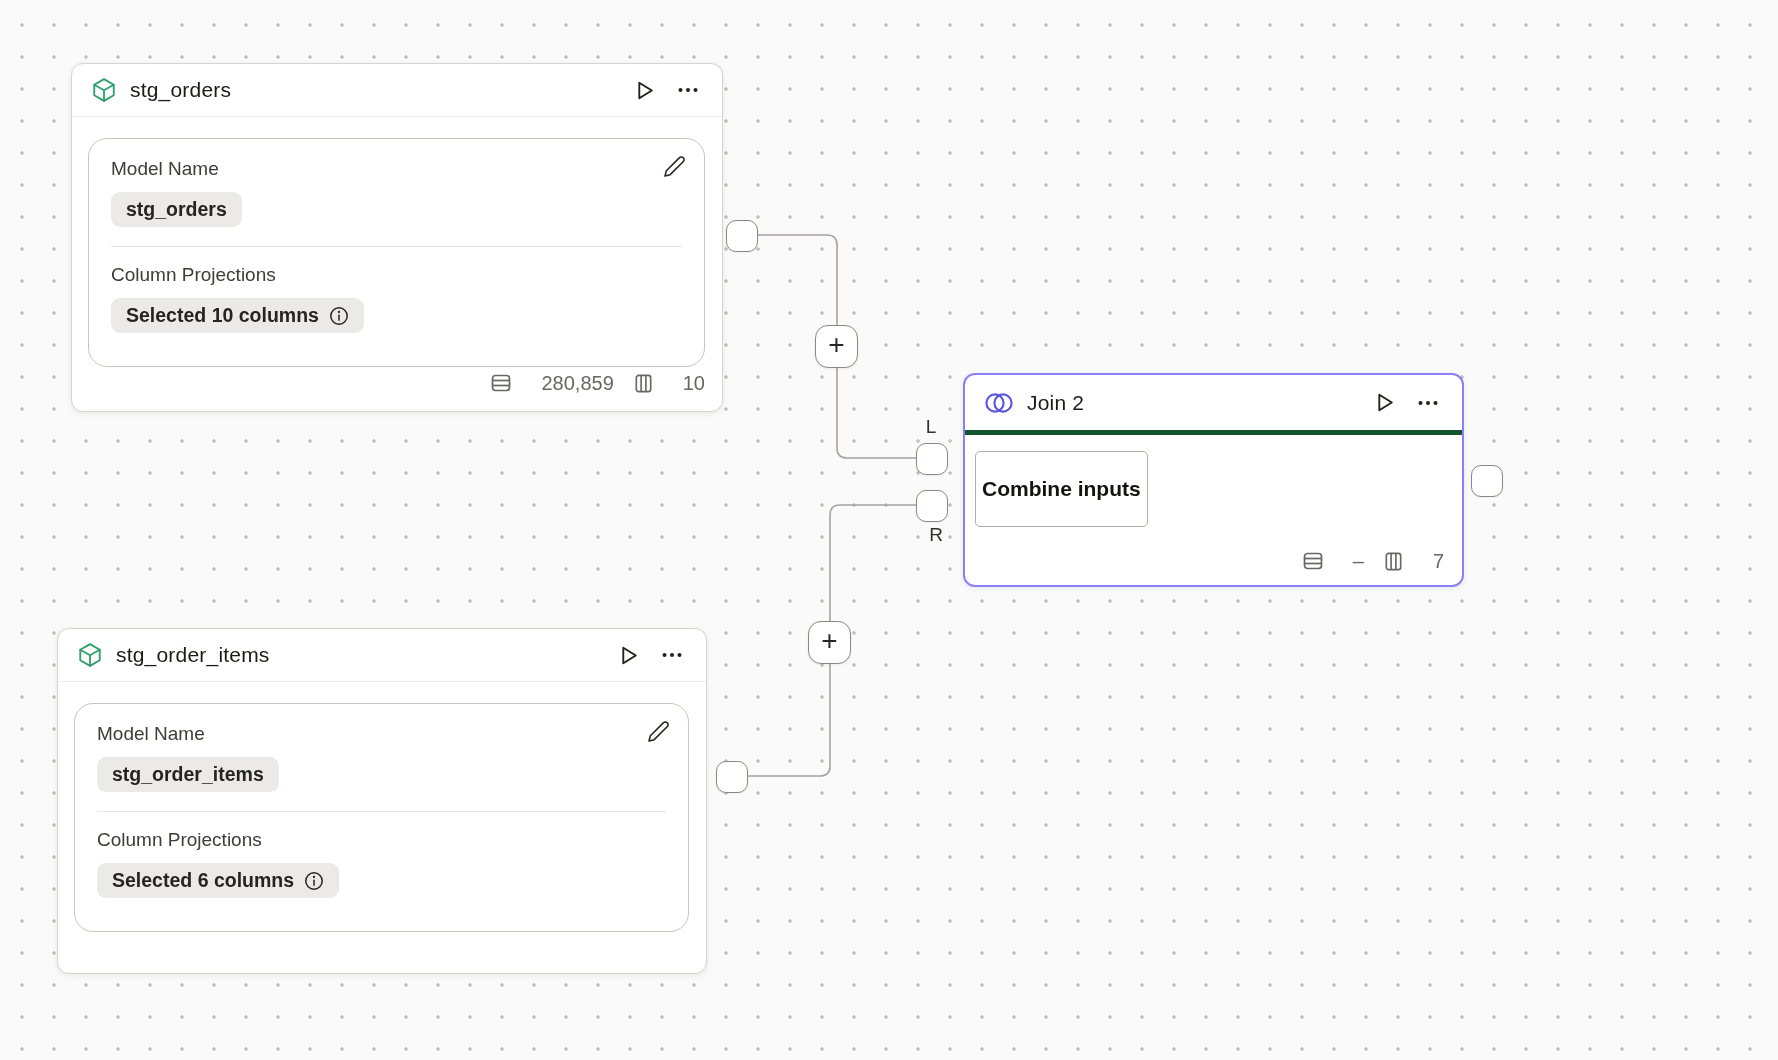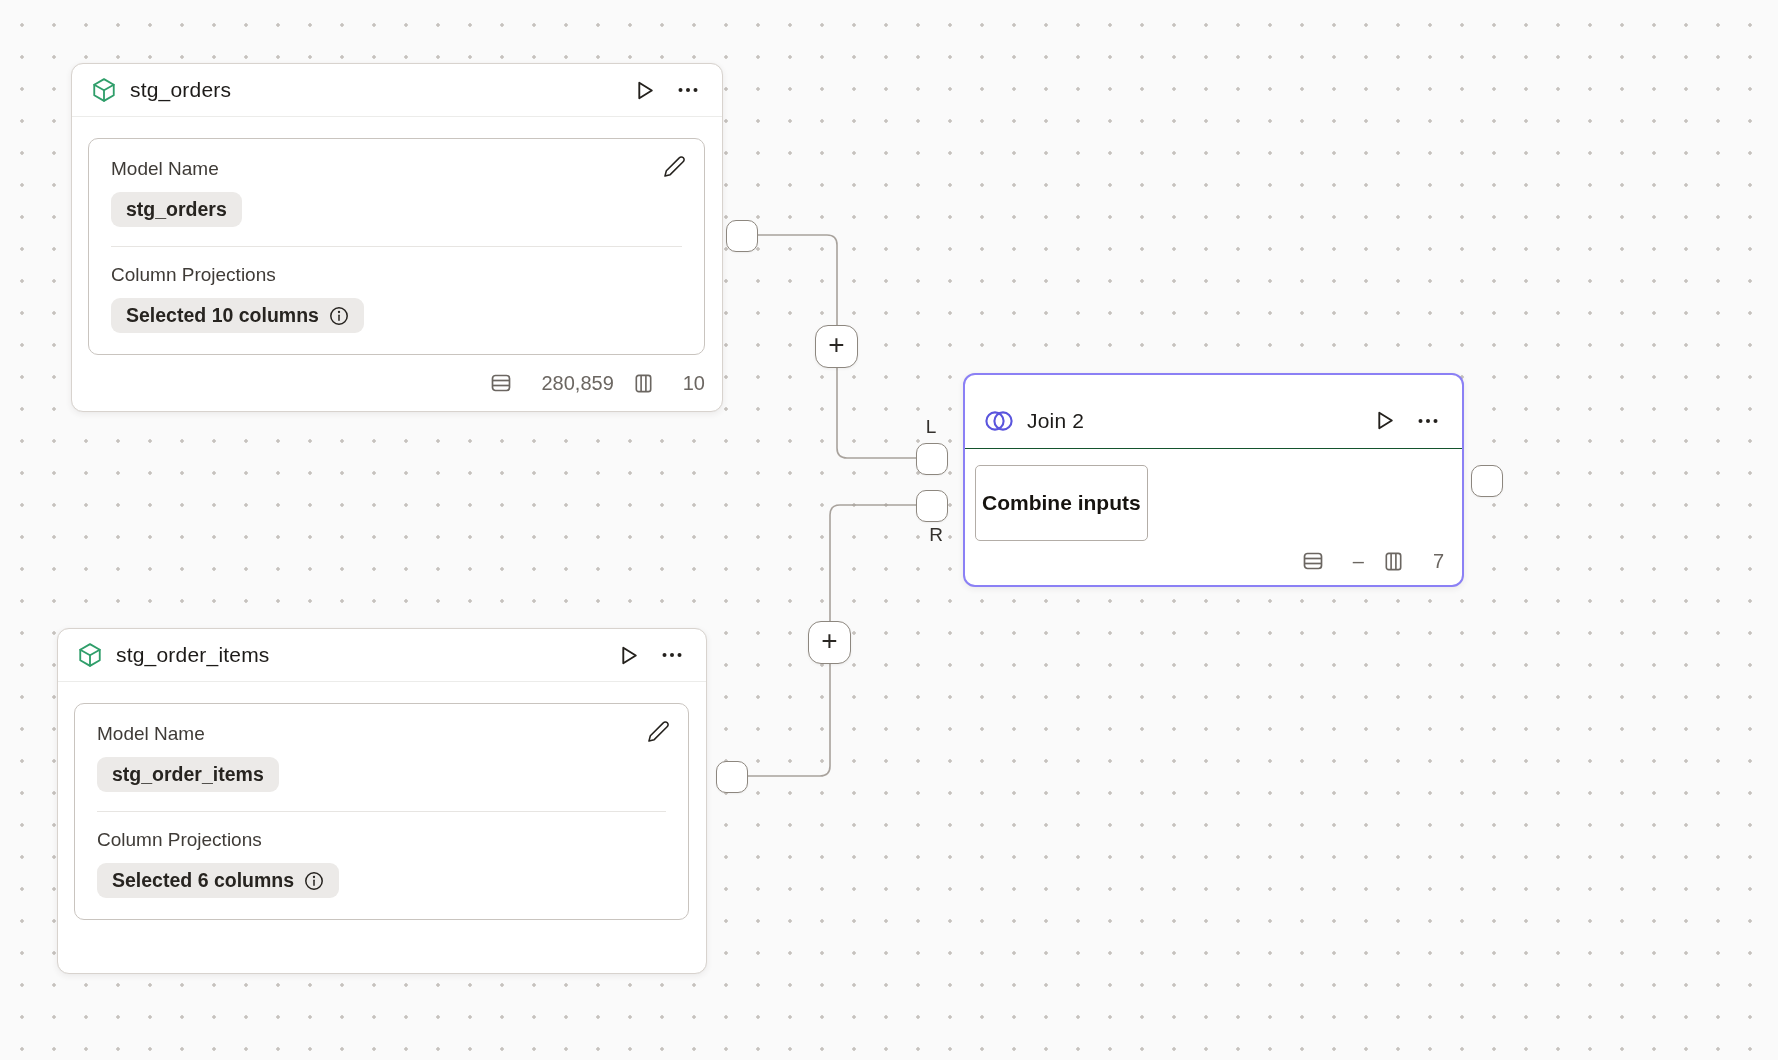--- a/index.html
+++ b/index.html
@@ -17,36 +17,36 @@
   
   .node{
     position:absolute;background:#fff;border:1px solid #d8d3ce;border-radius:12px;
     box-shadow:0 2px 6px rgba(60,52,45,.08),0 0 1px rgba(0,0,0,.05);
   }
   .node-header{display:flex;align-items:center;gap:13px;height:52px;padding:0 19px;border-bottom:1px solid #ececea;}
   .node-title{font-size:21px;color:#1d1b19;font-weight:500;letter-spacing:.2px;white-space:nowrap;}
   .spacer{flex:1;}
   .icon-btn{background:none;border:none;padding:3px;display:flex;align-items:center;cursor:pointer;}
   
-  .inner-card{margin:21px 17px 0 16px;border:1px solid #c9c4bf;border-radius:10px;padding:19px 22px 21px;position:relative;}
+  .inner-card{margin:21px 17px 0 16px;border:1px solid #c9c4bf;border-radius:19px;padding:19px 22px 33px;position:relative;}
   .field-label{font-size:19px;color:#3f3b37;}
   .chip{display:inline-flex;align-items:center;gap:10px;background:#eceae8;border-radius:9px;
         padding:6px 15px;font-size:19.5px;font-weight:600;color:#272420;margin-top:12px;cursor:default;}
   .card-divider{border:none;border-top:1px solid #e7e5e2;margin:19px 0 17px;}
   .edit-btn{position:absolute;top:13px;right:15px;}
   
   .node-footer{position:absolute;bottom:0;left:0;right:0;height:56px;display:flex;align-items:center;
                justify-content:flex-end;padding:0 17px;color:#6b6661;font-size:20px;}
   .stat{display:flex;align-items:center;gap:28px;}
   .stat + .stat{margin-left:18px;}
   
   #node-stg-orders{left:71px;top:63px;width:650px;height:347px;}
   #node-stg-order-items{left:57px;top:628px;width:648px;height:344px;}
   #node-join{left:963px;top:373px;width:497px;height:210px;border:2px solid #8b80f5;border-radius:12px;}
-  #node-join .node-header{height:55px;border-bottom:1px solid #14532d;margin-top:18px;}
+  #node-join .node-header{height:55px;border-bottom:5px solid #14532d;}
   .join-action{margin:16px 15px 0 10px;height:76px;border:1.5px solid #b3ada7;border-radius:5px;
                background:#fff;display:flex;align-items:center;justify-content:center;
                font-size:21px;font-weight:600;color:#16130f;cursor:pointer;font-family:inherit;}
   #node-join .node-footer{height:48px;padding:0 18px;}
   
   .port{position:absolute;width:30px;height:30px;background:#fff;border:1.5px solid #8d877f;
         border-radius:10px;box-shadow:0 1px 2px rgba(0,0,0,.05);cursor:crosshair;}
   .plus-btn{position:absolute;width:43px;height:43px;background:#fff;border:1.5px solid #8d877f;
             border-radius:13px;display:flex;align-items:center;justify-content:center;
             font-size:28px;font-weight:300;color:#2a2723;line-height:1;cursor:pointer;

